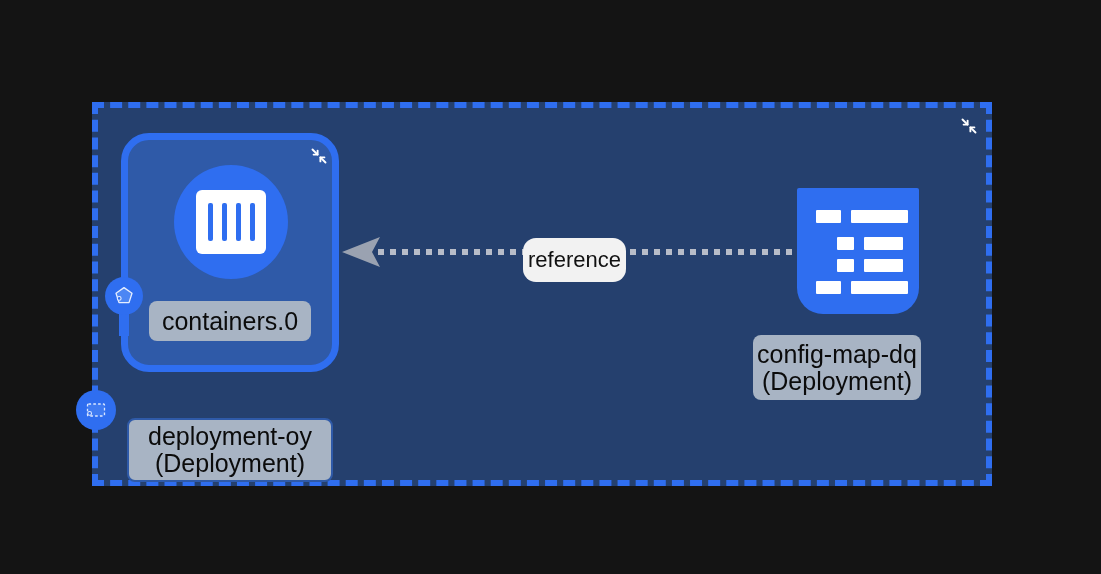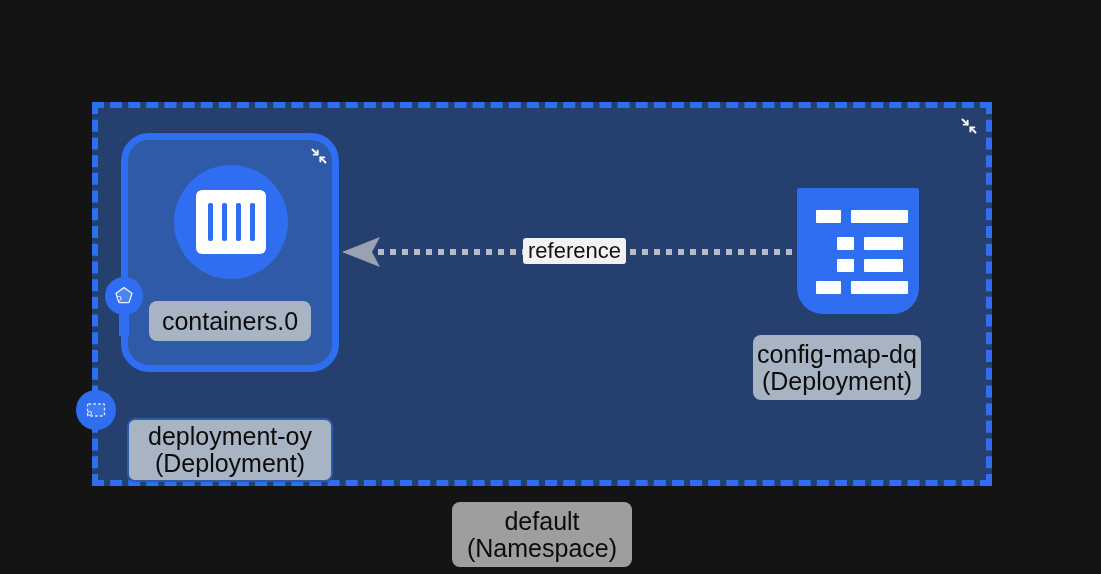--- a/index.html
+++ b/index.html
@@ -202,22 +202,22 @@
   }
   .edge-arrow svg { display: block; width: 44px; height: 40px; }
 
   .edge-label {
     position: absolute;
     left: 523px;
     top: 238px;
     font-size: 22px;
     color: #111111;
     background: #f2f2f2;
-    padding: 1px 5px;
-    border-radius: 3px;
+    padding: 10px 5px;
+    border-radius: 13px;
     white-space: nowrap;
     line-height: 1.1;
   }
 </style>
 </head>
 <body>
 
 <div id="canvas">
 
   <div class="ns-group"></div>
@@ -302,18 +302,14 @@
   </div>
 
   <div class="edge-line"></div>
   <div class="edge-arrow">
     <svg viewBox="0 0 44 40">
       <path d="M2 20 L40 5 L32 20 L40 35 Z" fill="#9aa2b1"></path>
     </svg>
   </div>
   <div class="edge-label">reference</div>
 
-  <div class="chip chip-namespace">
-    <span class="chip-line">default</span>
-    <span class="chip-line">(Namespace)</span>
-  </div>
 
 </div>
 
 </body></html>

